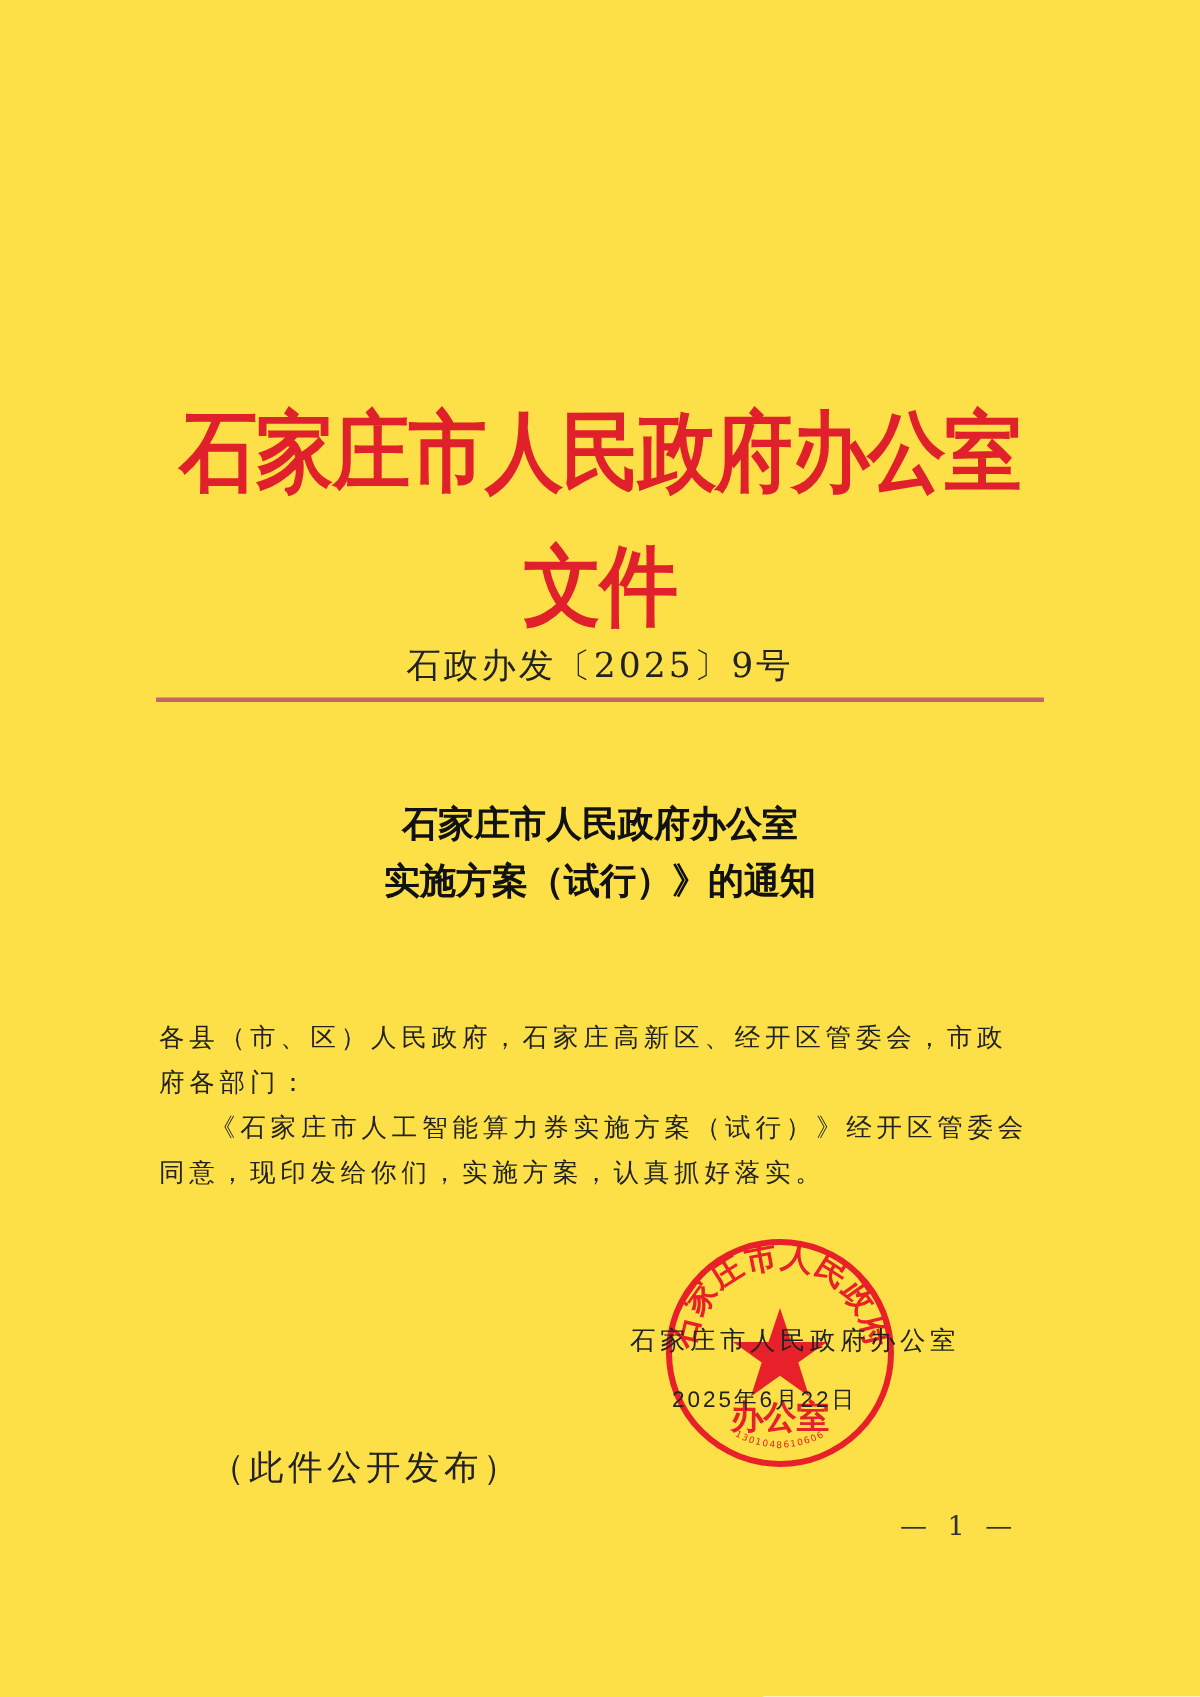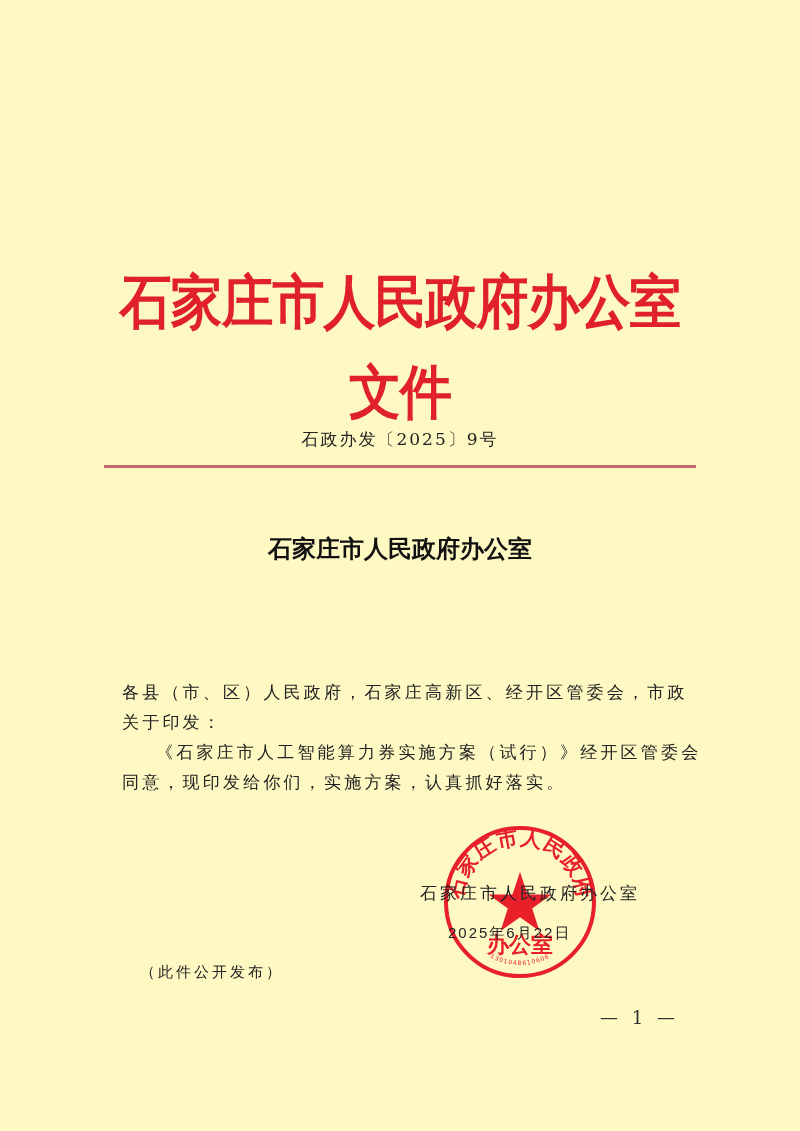--- a/index.html
+++ b/index.html
@@ -1,61 +1,61 @@
 <!DOCTYPE html>
 <html><head>
 <meta charset="utf-8">
 <style>
   html, body { margin: 0; padding: 0; background: #ffffff; }
   body { width: 800px; height: 1131px; position: relative; overflow: hidden; }
-  .page { position: absolute; left: 0; top: 0; width: 800px; height: 1131px; background: #fef9c3; }
+  .page { position: absolute; left: 0; top: 0; width: 800px; height: 1131px; background: #fde047; }
   .masthead {
     position: absolute; left: 100px; top: 262px; width: 600px; height: 80px;
     text-align: center; color: #e0202a;
     font-family: "DejaVu Serif", "Liberation Serif", serif;
     font-size: 52px; font-weight: bold; letter-spacing: -1px; line-height: 80px;
     transform: scaleY(1.12);
   }
   .docno {
     position: absolute; left: 100px; top: 428px; width: 600px; text-align: center;
-    font-family: "DejaVu Serif", "Liberation Serif", serif; font-size: 17px;
+    font-family: "DejaVu Serif", "Liberation Serif", serif; font-size: 23px;
     color: #222; letter-spacing: 2px;
   }
   .redline {
     position: absolute; left: 104px; top: 465px; width: 592px; height: 3px;
     background: #c0676c;
   }
   .title {
     position: absolute; left: 100px; top: 530px; width: 600px; text-align: center;
     font-family: "DejaVu Serif", "Liberation Serif", serif; font-weight: bold;
     font-size: 24px; line-height: 38px; color: #111;
   }
   .body {
     position: absolute; left: 106px; top: 677px; width: 590px;
     font-family: "DejaVu Serif", "Liberation Serif", serif; font-size: 17px;
-    line-height: 30px; color: #222; letter-spacing: 3.2px; margin-left: 16px;
+    line-height: 30px; color: #222; letter-spacing: 3.2px;
   }
   .body p { margin: 0; }
   .body .indent { text-indent: 34px; }
   .seal {
     position: absolute; left: 442px; top: 824px; width: 156px; height: 156px;
   }
   .sign {
     position: absolute; left: 420px; top: 882px;
     font-family: "DejaVu Serif", "Liberation Serif", serif; font-size: 17px;
     color: #222; letter-spacing: 3px; z-index: 2;
   }
   .date {
     position: absolute; left: 448px; top: 924px;
     font-family: Liberation Sans, sans-serif; font-size: 15px;
     color: #222; letter-spacing: 2px; z-index: 2; text-align: right;
   }
   .public {
     position: absolute; left: 140px; top: 963px;
-    font-family: "DejaVu Serif", "Liberation Serif", serif; font-size: 15px;
+    font-family: "DejaVu Serif", "Liberation Serif", serif; font-size: 23px;
     color: #222; letter-spacing: 3px;
   }
   .pageno {
     position: absolute; left: 600px; top: 1007px;
     font-family: "DejaVu Serif", "Liberation Serif", serif; font-size: 18px;
     color: #333; letter-spacing: 4px;
   }
 </style>
 </head>
 <body>
@@ -63,25 +63,26 @@
 <div class="page">
 
   <div class="masthead">石家庄市人民政府办公室文件</div>
 
   <div class="docno">石政办发〔2025〕9号</div>
 
   <div class="redline"></div>
 
   <div class="title">
     <div>石家庄市人民政府办公室</div>
+    <div>实施方案（试行）》的通知</div>
   </div>
 
   <div class="body">
     <p>各县（市、区）人民政府，石家庄高新区、经开区管委会，市政</p>
-    <p>关于印发：</p>
+    <p>府各部门：</p>
     <p class="indent">《石家庄市人工智能算力券实施方案（试行）》经开区管委会</p>
     <p>同意，现印发给你们，实施方案，认真抓好落实。</p>
   </div>
 
   <svg class="seal" viewBox="0 0 156 156" xmlns="http://www.w3.org/2000/svg">
     <defs>
       <path id="arcTop" d="M 24 100 A 58 58 0 1 1 132 100" fill="none"></path>
       <path id="arcBottom" d="M 40 128 A 62 62 0 0 0 116 128" fill="none"></path>
     </defs>
     <circle cx="78" cy="78" r="74" fill="none" stroke="#e8202a" stroke-width="4"></circle>

